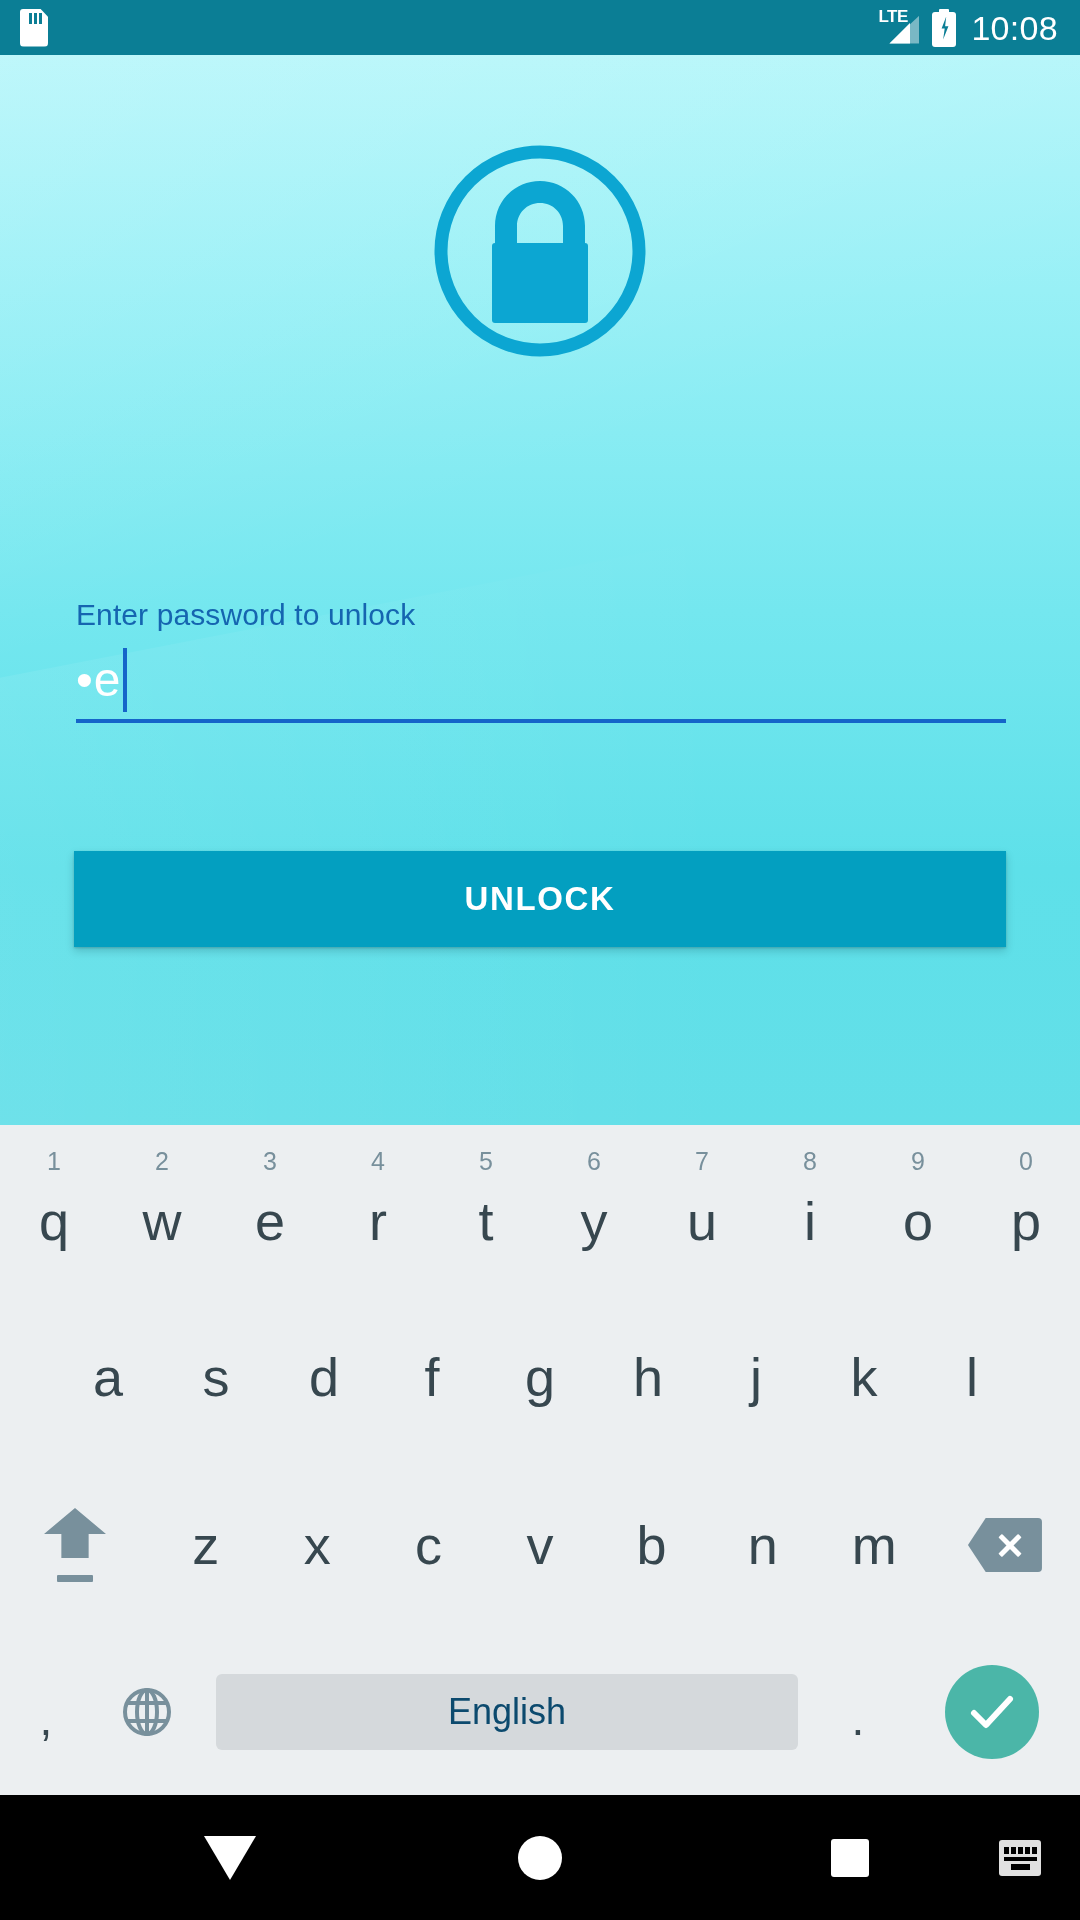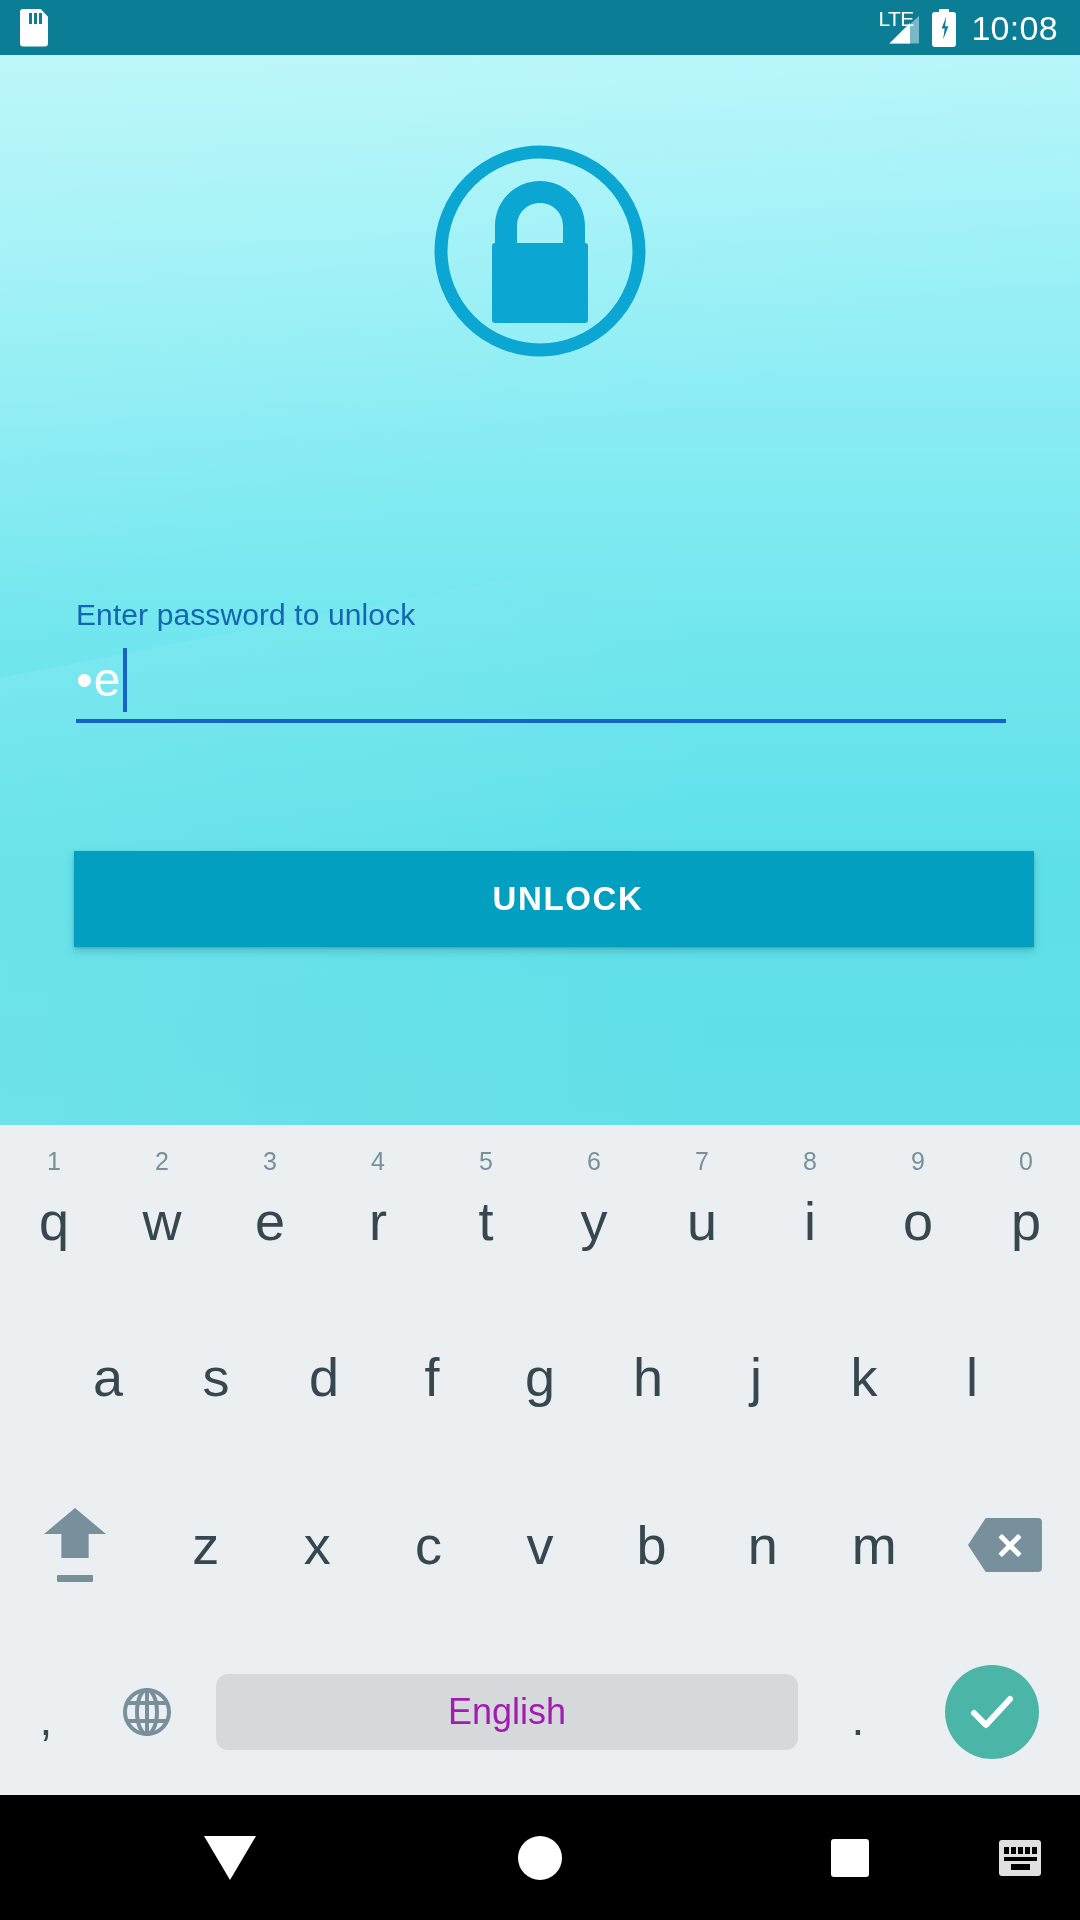--- a/index.html
+++ b/index.html
@@ -58,22 +58,22 @@
     background: #0b7e95;
   }
   .signal-wrap {
     position: relative;
     width: 40px; height: 36px;
     display: block;
   }
   .signal-lte {
     position: absolute;
     top: -2px; left: -1px;
-    font-size: 21px;
-    font-weight: 400;
+    font-size: 17px;
+    font-weight: 700;
     color: #fff;
     letter-spacing: -0.5px;
     line-height: 1;
   }
   .signal-tri-bg {
     position: absolute;
     right: 0; bottom: 2px;
     width: 30px; height: 28px;
     background: rgba(255,255,255,0.45);
     clip-path: polygon(100% 0, 100% 100%, 0 100%);
@@ -195,21 +195,20 @@
     box-shadow: 0 4px 8px rgba(0,60,70,0.22), 0 1px 2px rgba(0,50,60,0.2);
     color: #fff;
     font-family: "Liberation Sans", sans-serif;
     font-size: 33px;
     font-weight: 700;
     letter-spacing: 1.6px;
     cursor: pointer;
     display: flex;
     align-items: center;
     justify-content: center;
-    padding-left: 28px;
   }
 
   
   #keyboard {
     position: absolute;
     top: 1125px; left: 0;
     width: 1080px;
     height: 670px;
     background: #eceff1;
   }
@@ -302,25 +301,25 @@
   .key-sym .key-letter { font-size: 37px; color: #37474f; }
   .key-comma { flex: 0 0 92px; }
   .key-comma .key-letter { font-size: 46px; color: #37474f; margin-top: 14px; }
   .key-globe { flex: 0 0 110px; }
   .globe-glyph { width: 52px; height: 52px; }
   .key-space { flex: 1 1 auto; padding: 0 14px; }
   #spacebar {
     width: 100%;
     height: 76px;
     background: #d5d9dc;
-    border-radius: 12px;
+    border-radius: 6px;
     display: flex;
     align-items: center;
     justify-content: center;
-    color: #a21caf;
+    color: #0c4a6e;
     font-size: 36px;
     line-height: 1;
   }
   .key-period { flex: 0 0 92px; }
   .key-period .key-letter { font-size: 46px; color: #37474f; margin-top: 14px; }
   .key-enter { flex: 0 0 176px; }
   #enter-circle {
     width: 94px; height: 94px;
     border-radius: 50%;
     background: #4bb6a8;

